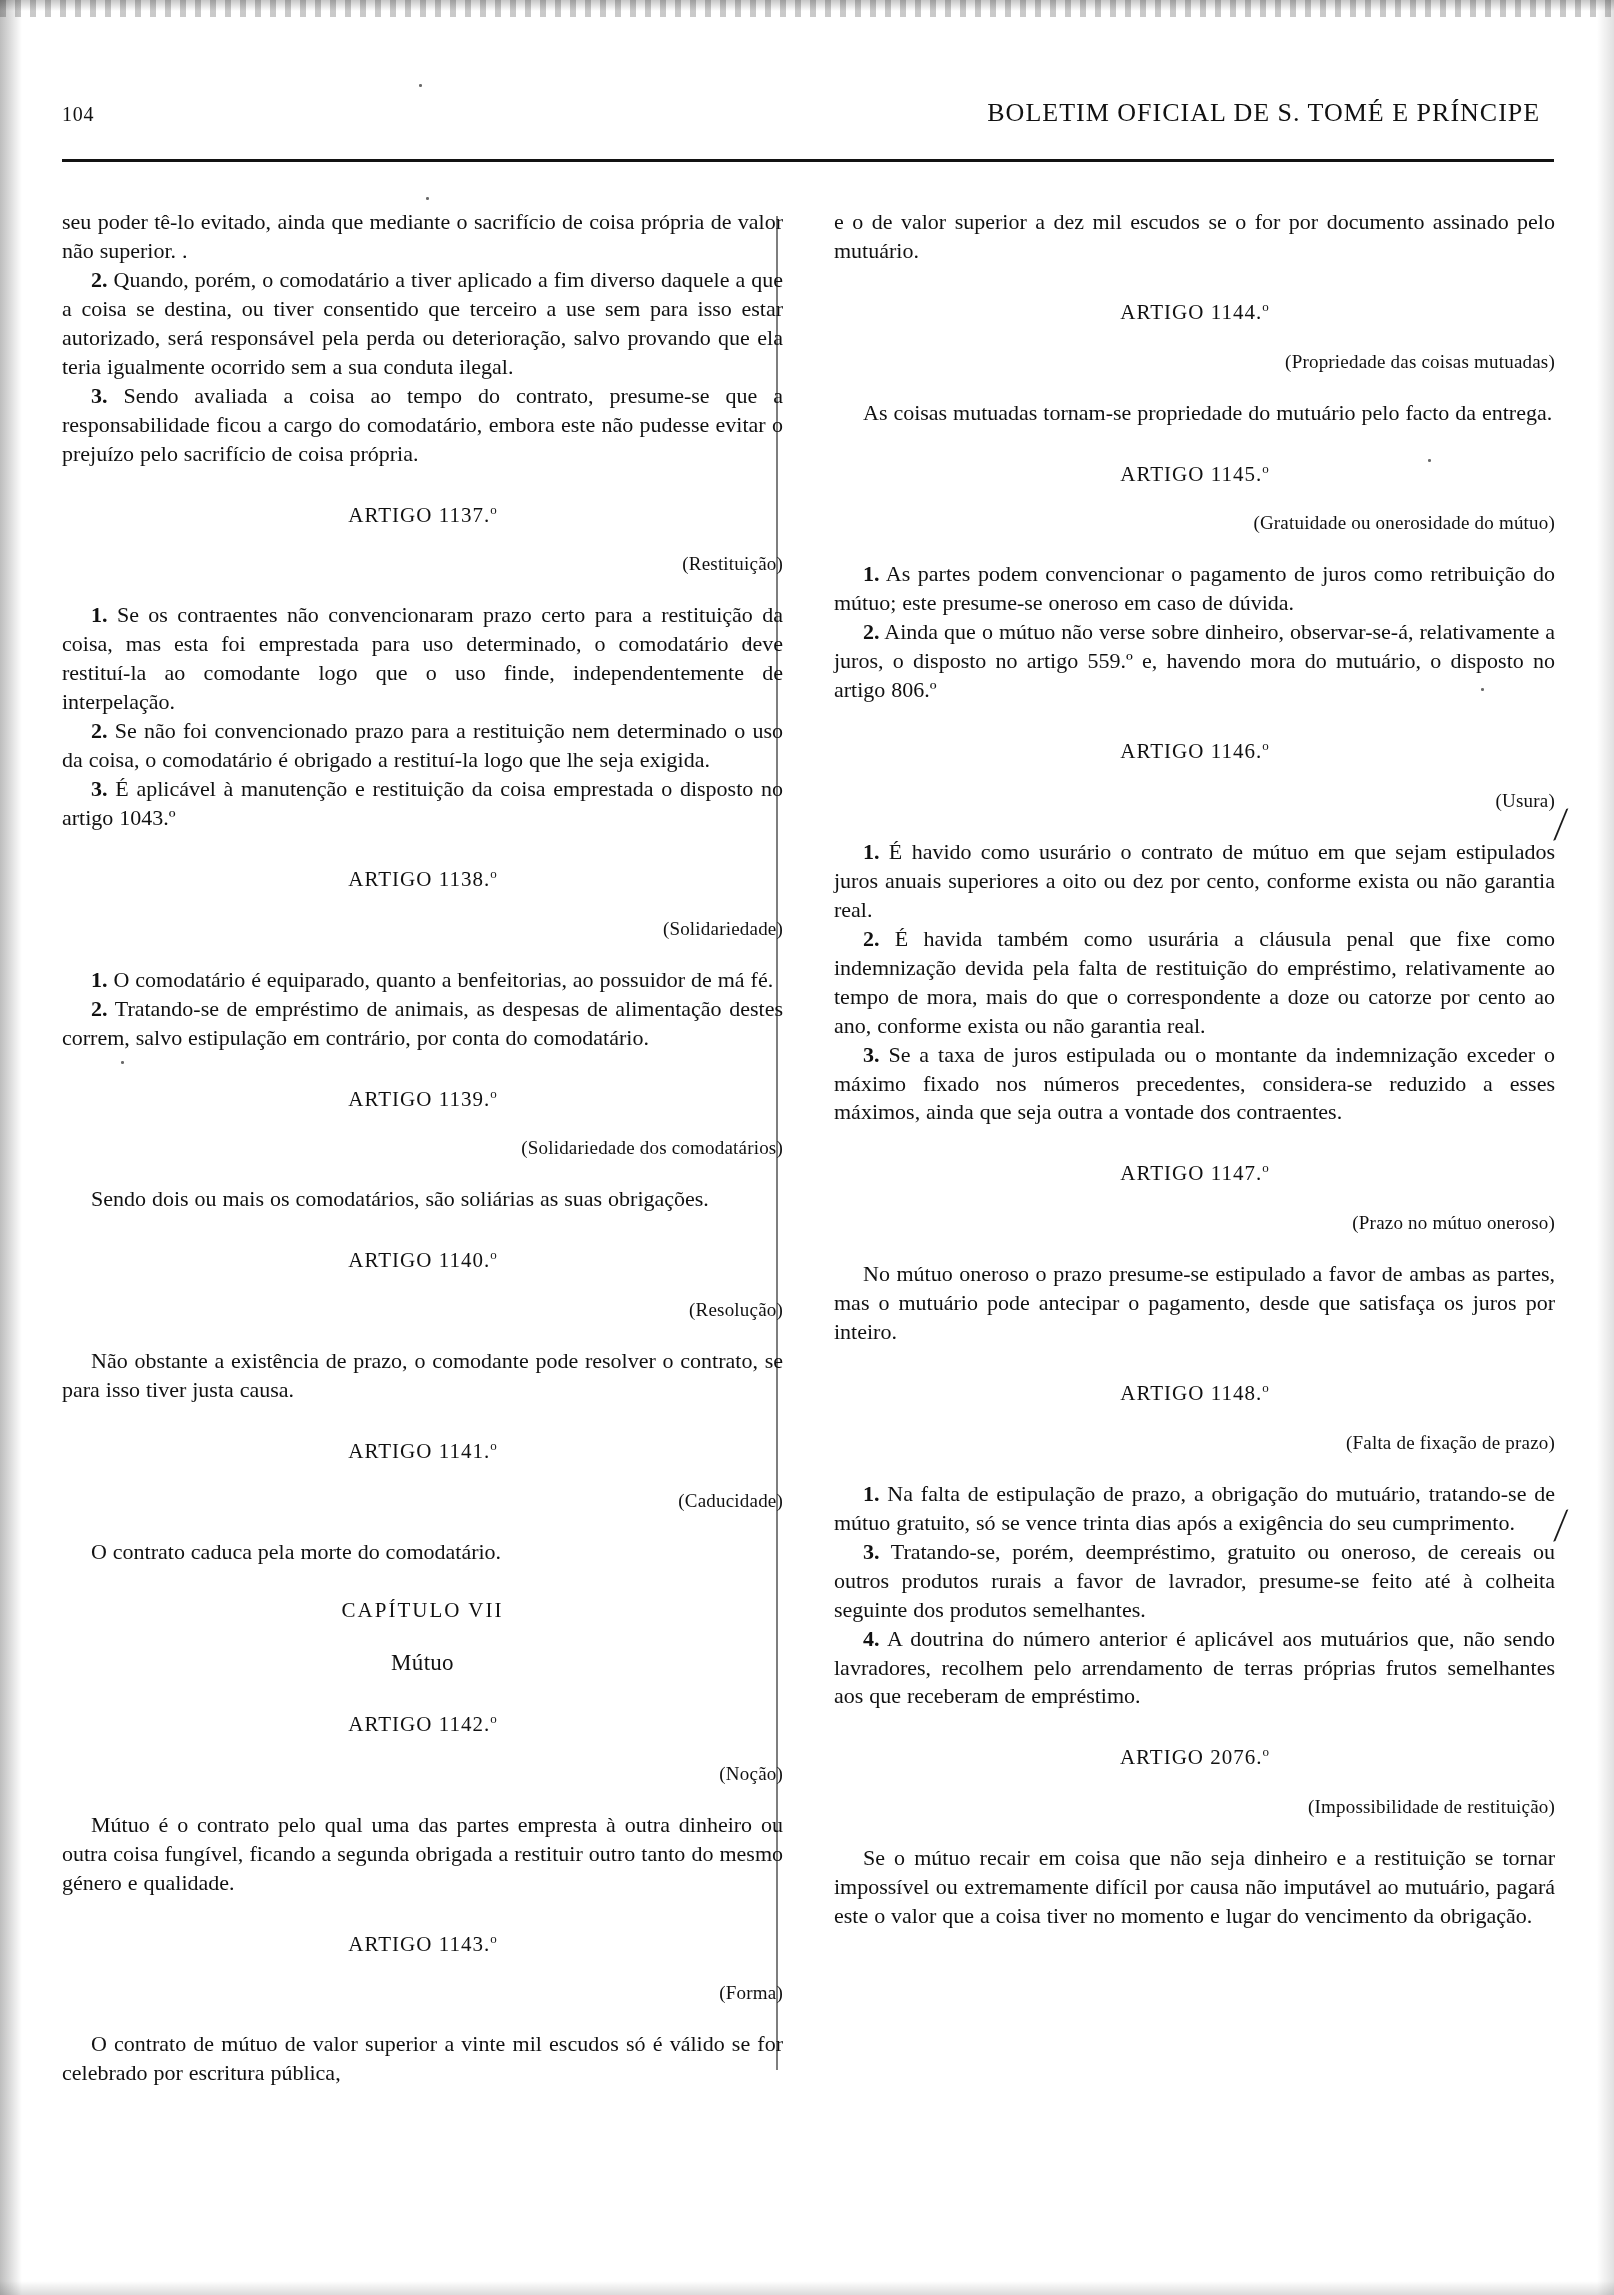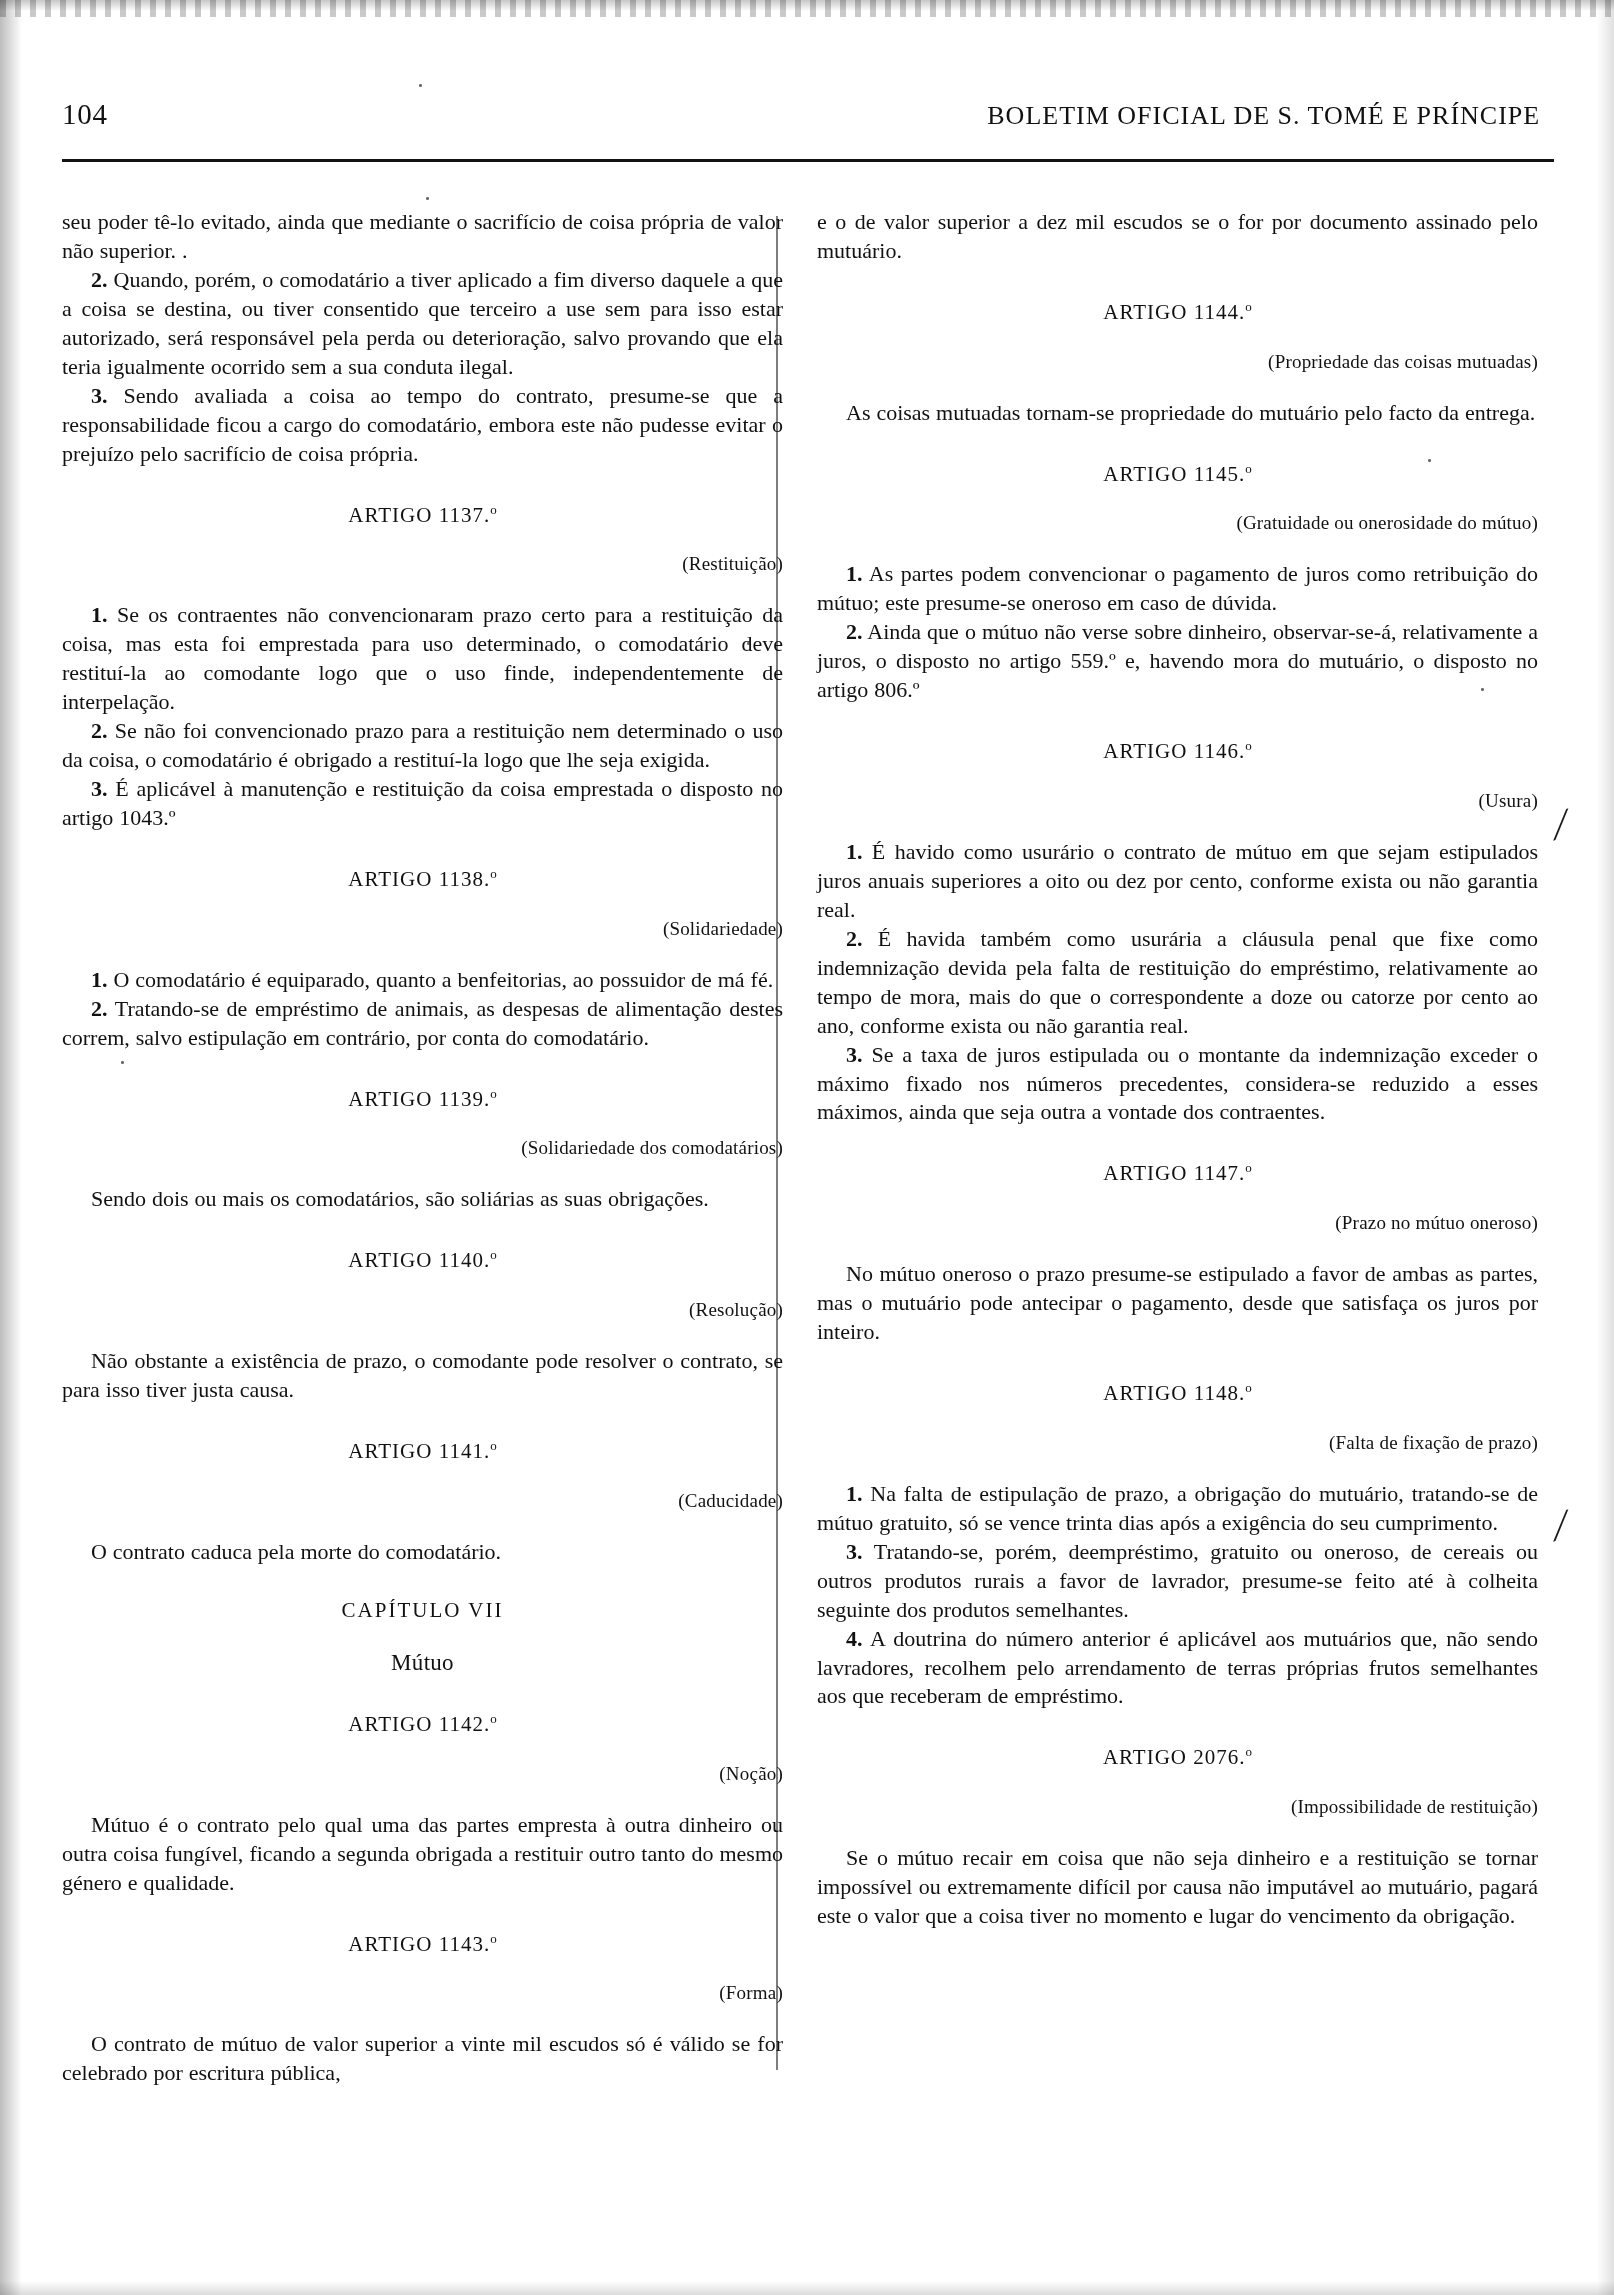--- a/index.html
+++ b/index.html
@@ -62,21 +62,21 @@
   .header {
     position: absolute;
     left: 62px;
     top: 98px;
     width: 1490px;
     display: flex;
     align-items: baseline;
     justify-content: space-between;
   }
   .folio {
-    font-size: 29px;
+    font-size: 20px;
     letter-spacing: 0.7px;
     font-weight: 400;
   }
   .running-title {
     font-size: 26px;
     letter-spacing: 1px;
     padding-right: 11.8px;
   }
   .header-rule {
     position: absolute;
@@ -88,21 +88,21 @@
   }
 
   
   .columns {
     position: absolute;
     left: 62px;
     top: 208px;
     width: 1494px;
     height: 2024px;
     display: flex;
-    gap: 34px;
+    gap: 51px;
   }
   .column {
     width: 721px;
     font-size: 22px;
     line-height: 1.317;
     text-align: justify;
   }
   .col-rule {
     position: absolute;
     left: 776px;

